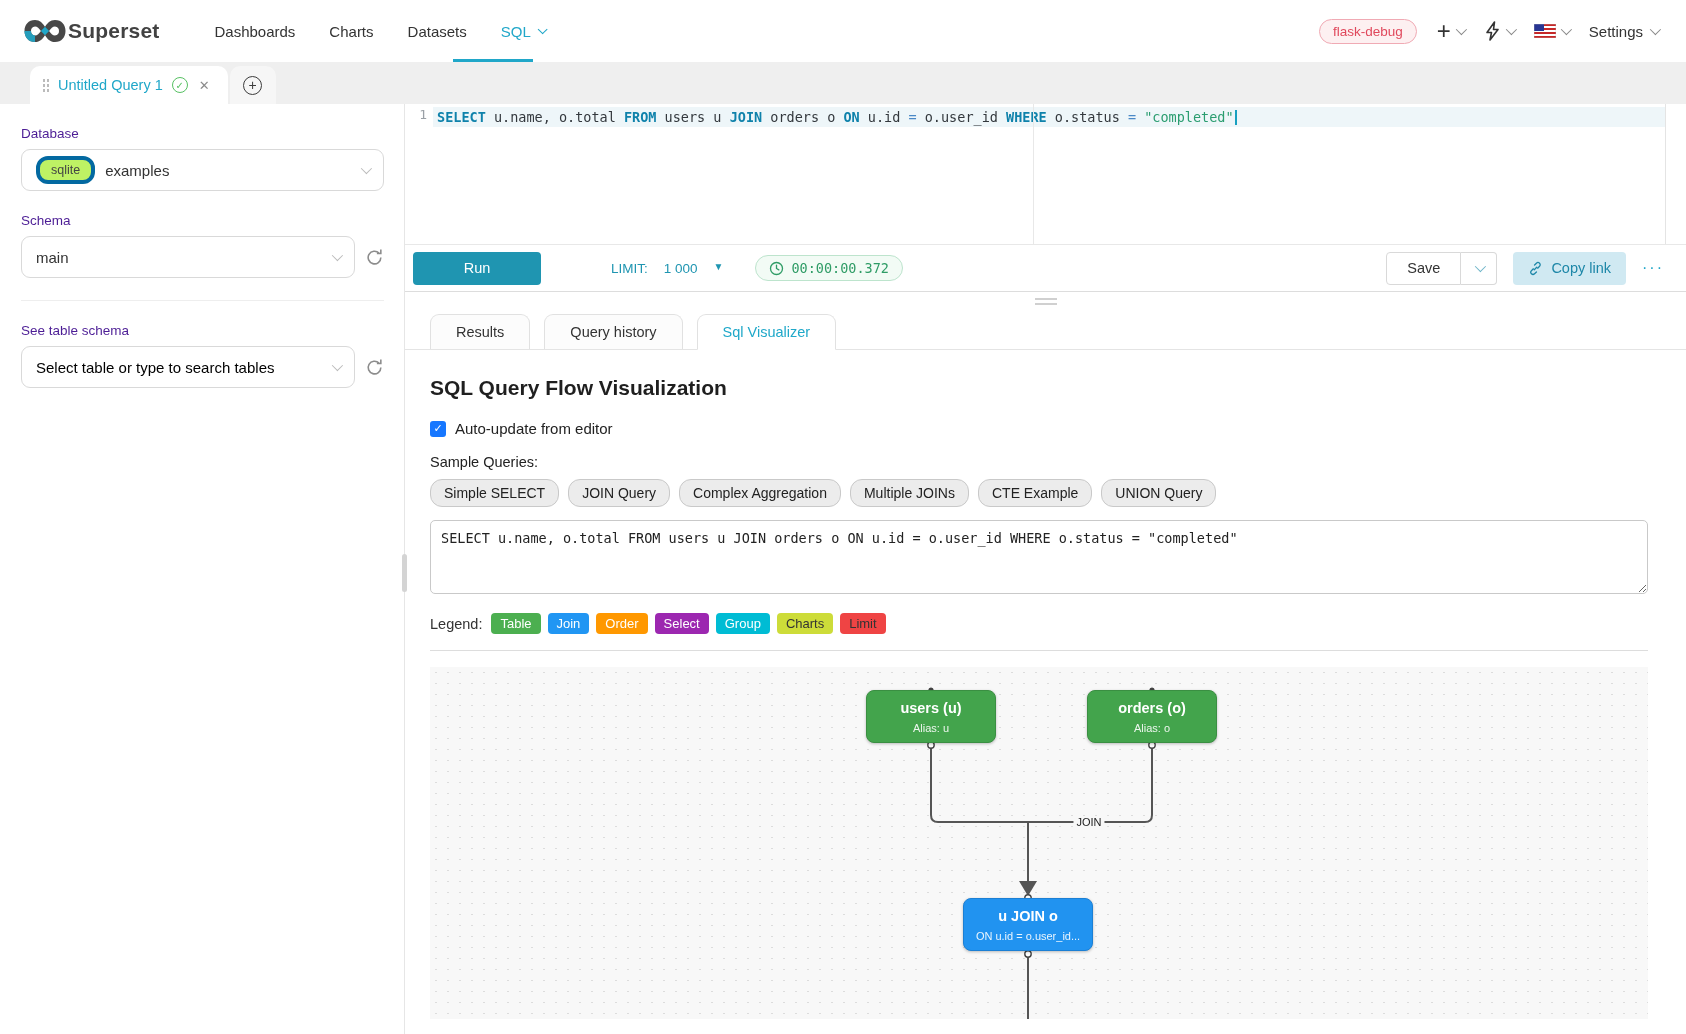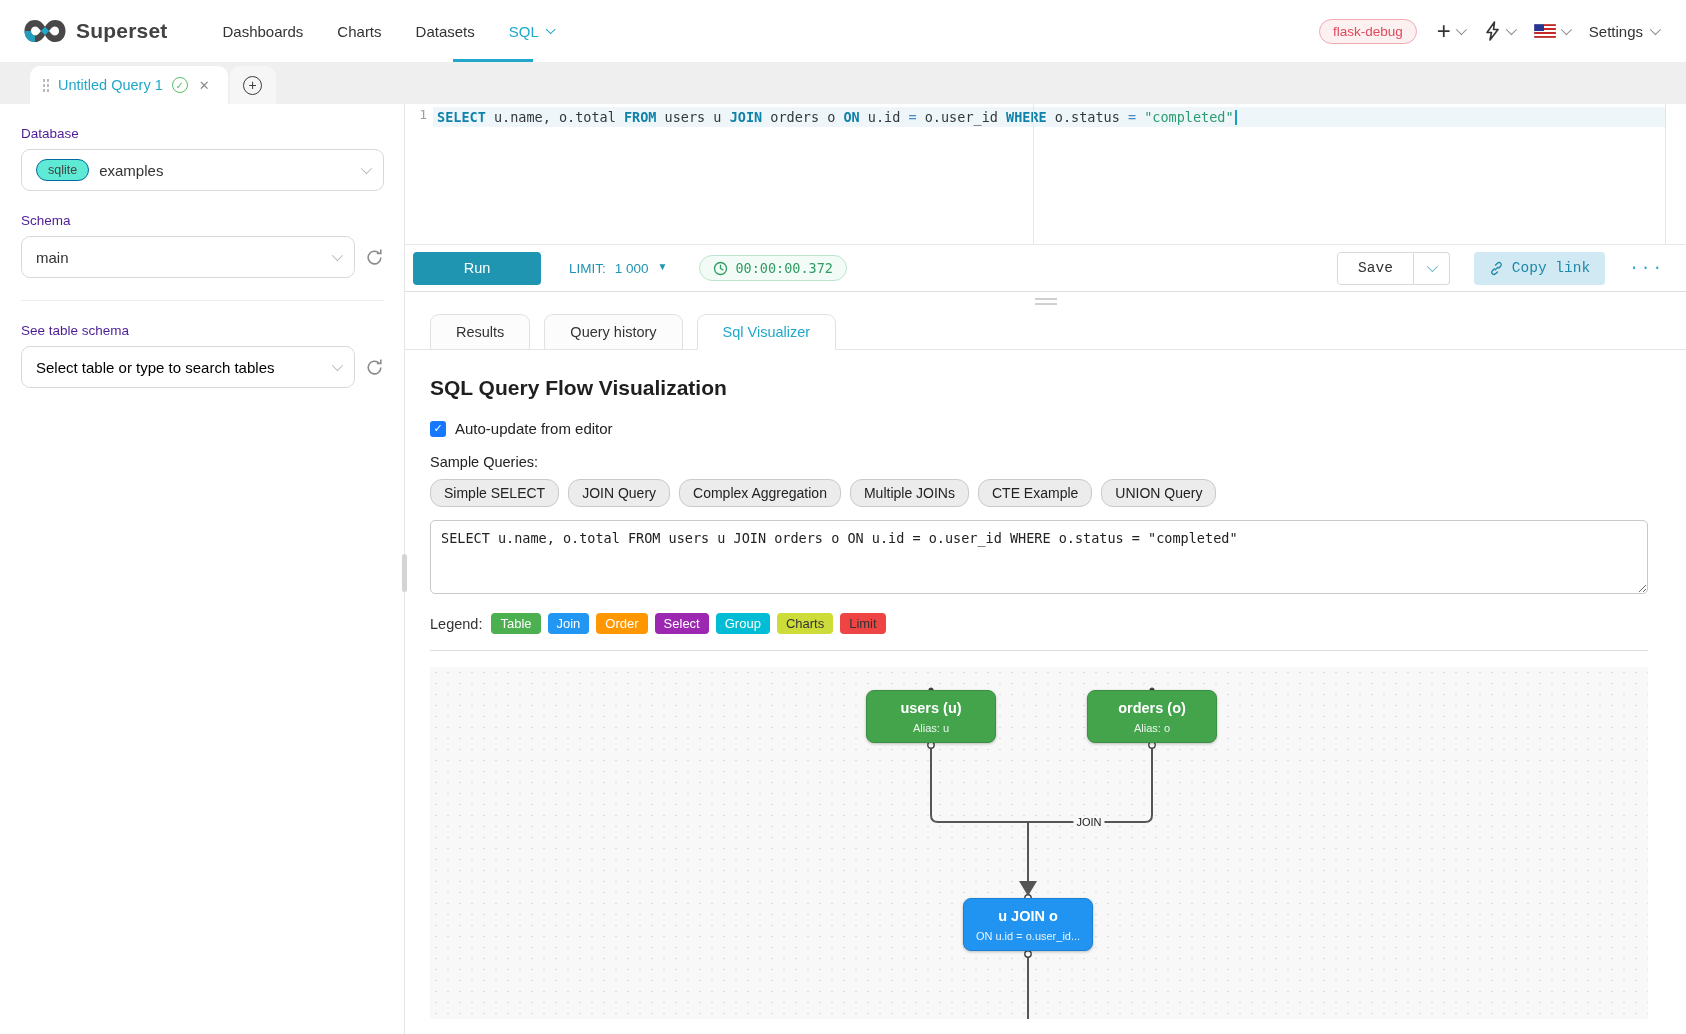--- a/index.html
+++ b/index.html
@@ -1,21 +1,21 @@
 <!DOCTYPE html>
 <html><head>
 <meta charset="utf-8">
 <style>
   * { margin:0; padding:0; box-sizing:border-box; }
   html,body { width:1686px; height:1034px; overflow:hidden; background:#fff;
     font-family:"Liberation Sans", sans-serif; color:#333; }
 
   
   .navbar { height:62px; background:#fff; display:flex; align-items:center; padding:0 28px 0 22px; position:relative; }
-  .brand { display:flex; align-items:center; gap:8px; margin-right:38px; }
+  .brand { display:flex; align-items:center; margin-right:38px; }
   .brand-name { font-size:21px; font-weight:bold; color:#424242; letter-spacing:.2px; }
   .nav-links { display:flex; align-items:flex-end; height:62px; }
   .nav-item { font-size:15px; color:#333; padding:0 17px; height:62px; display:flex; align-items:center; cursor:pointer; }
   .nav-item.active { color:#20a7c9; position:relative; }
   .nav-item.active .navchev { border-color:#20a7c9; }
   .nav-underline { position:absolute; bottom:0; height:3px; background:#20a7c9; left:453px; width:80px; }
   .nav-right { margin-left:auto; display:flex; align-items:center; gap:20px; }
   .env-pill { font-size:13.5px; color:#e0485c; background:#fdf0f1; border:1px solid #f0aab4; border-radius:14px; padding:4px 13px; }
   .icon-group { display:flex; align-items:center; gap:5px; cursor:pointer; color:#444; }
   .chev { width:8px; height:8px; border-right:1.6px solid #888; border-bottom:1.6px solid #888; transform:rotate(45deg) translateY(-2px); display:inline-block; }
@@ -35,21 +35,21 @@
 
   
   .workspace { display:flex; height:930px; }
   .sidebar { width:405px; border-right:1px solid #e6e6e6; padding:22px 20px 0 21px; position:relative; }
   .fld-label { font-size:13.5px; color:#4c1d95; margin-bottom:8px; }
   .sel-row { display:flex; align-items:center; gap:10px; margin-bottom:22px; }
   .selbox { flex:1; height:42px; border:1px solid #d9d9d9; border-radius:9px; display:flex; align-items:center; padding:0 14px; background:#fff; cursor:pointer; }
   .selbox .val { font-size:15px; color:#333; }
   .selbox .placeholder { font-size:15px; color:#000000; }
   .selbox .chev { margin-left:auto; border-color:#bbb; }
-  .engine-pill { background:#5eead4; border:1px solid #0369a1; border-radius:12px; font-size:12.5px; color:#444; padding:3px 11px; margin-right:10px; }
+  .engine-pill { background:#bef264; border:4px solid #0369a1; border-radius:12px; font-size:12.5px; color:#444; padding:3px 11px; margin-right:10px; }
   .sync-icon { color:#8c8c8c; flex:0 0 auto; cursor:pointer; display:flex; }
   .side-divider { border-top:1px solid #eee; margin:4px 0 22px 0; }
   .resize-bar { position:absolute; right:-3px; top:450px; width:5px; height:38px; background:#d4d4d4; border-radius:3px; }
 
   .main { flex:1; display:flex; flex-direction:column; }
 
   
   .editor { height:140px; border-right:1px solid #e4e4e4; display:flex; position:relative; background:#fff; margin-right:20px; }
   .gutter { width:28px; padding:3px 6px 0 0; text-align:right; color:#9aa0a6; font-family:"DejaVu Sans Mono", monospace; font-size:13px; background:#fff; }
   .code-area { flex:1; position:relative; font-family:"DejaVu Sans Mono", monospace; font-size:13.5px; padding-top:3px; }
@@ -58,24 +58,24 @@
   .c-kw { color:#0f82ab; font-weight:bold; }
   .c-op { color:#4a89c7; }
   .c-str { color:#2a9d70; }
   .c-plain { color:#33383d; }
   .cursor { display:inline-block; width:2px; height:15px; background:#18a0c0; margin-left:1px; vertical-align:middle; }
   .print-margin { position:absolute; top:0; bottom:0; left:600px; width:1px; background:#e8e8e8; }
 
   
   .run-toolbar { height:47px; border-top:1px solid #e8e8e8; display:flex; align-items:center; padding:0 22px 0 8px; }
   .run-btn { width:128px; height:33px; background:#1f95b1; color:#fff; font-size:14.5px; border:none; border-radius:4px; cursor:pointer; font-family:inherit; }
-  .limit { display:flex; align-items:flex-start; gap:9px; margin-left:28px; color:#1f95b1; font-size:13.5px; cursor:pointer; }
+  .limit { display:flex; align-items:flex-start; gap:16px; margin-left:70px; color:#1f95b1; font-size:13.5px; cursor:pointer; }
   .limit .caret { font-size:10px; color:#1f95b1; }
   .timer { display:flex; align-items:center; gap:7px; margin-left:32px; border:1px solid #bde4cd; background:#f2fbf5; border-radius:15px; padding:4px 13px; color:#2f9c66; font-family:"DejaVu Sans Mono", monospace; font-size:13.5px; }
-  .tb-right { margin-left:auto; display:flex; align-items:center; gap:24px;font-family:Liberation Mono, monospace; }
+  .tb-right { margin-left:auto; display:flex; align-items:center; gap:16px; }
   .save-split { display:flex; }
   .save-btn { height:33px; background:#fff; border:1px solid #d9d9d9; border-radius:4px 0 0 4px; padding:0 20px; font-size:14.5px; color:#333; cursor:pointer; font-family:inherit; }
   .save-caret { height:33px; width:36px; background:#fff; border:1px solid #d9d9d9; border-left:none; border-radius:0 4px 4px 0; display:flex; align-items:center; justify-content:center; cursor:pointer; }
   .save-caret .chev { border-color:#6fb5c9; }
   .copy-btn { height:33px; background:#d0e9f2; border:none; border-radius:4px; padding:0 15px; font-size:14.5px; color:#1d87a8; display:flex; align-items:center; gap:8px; cursor:pointer; font-family:inherit; }
   .more-dots { color:#20a7c9; font-size:16px; letter-spacing:2px; cursor:pointer; }
 
   
   .pane-divider { border-top:1px solid #ddd; position:relative; }
   .drag-handle { position:absolute; left:50%; top:6px; transform:translateX(-50%); width:22px; }

